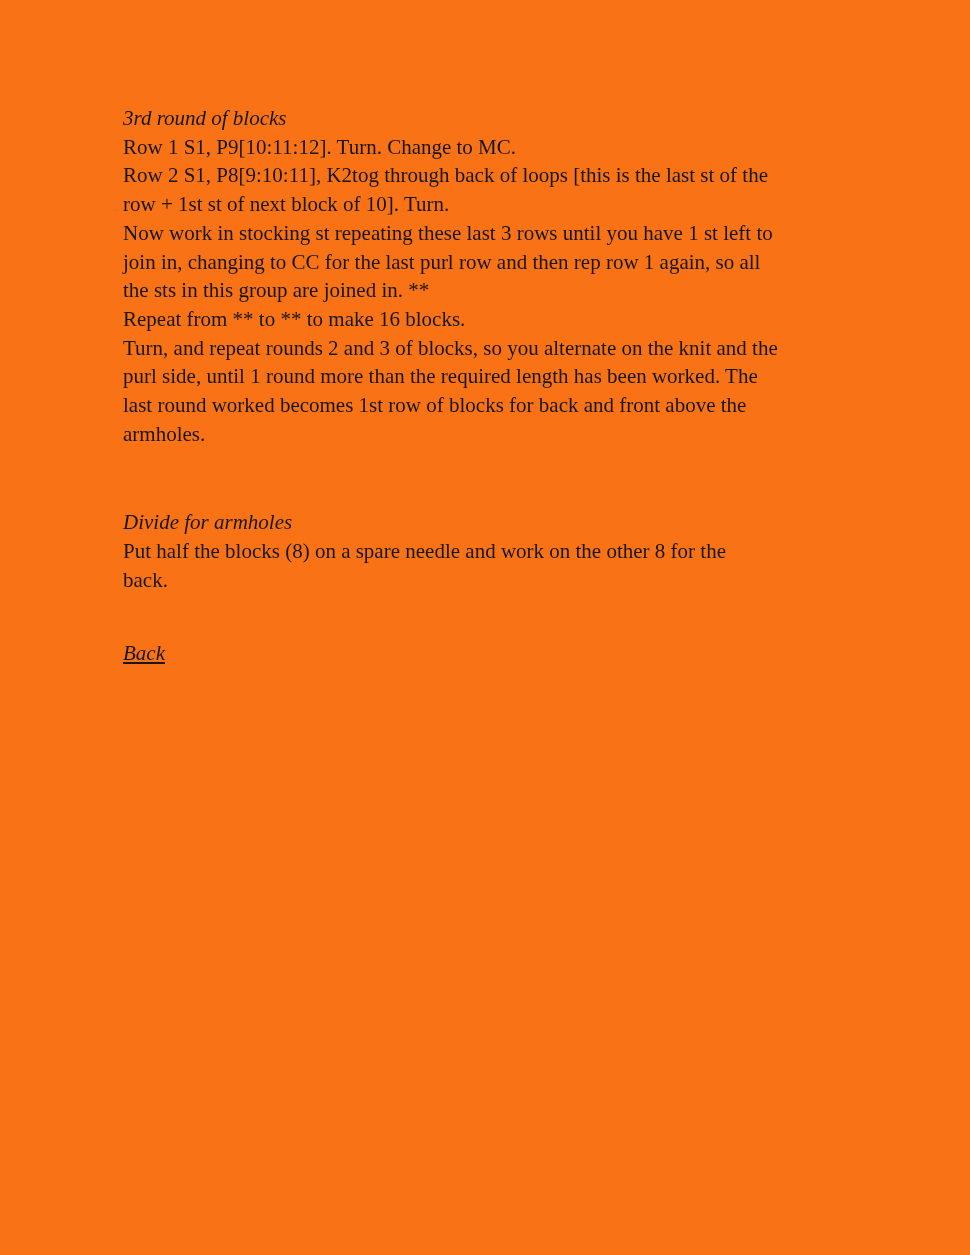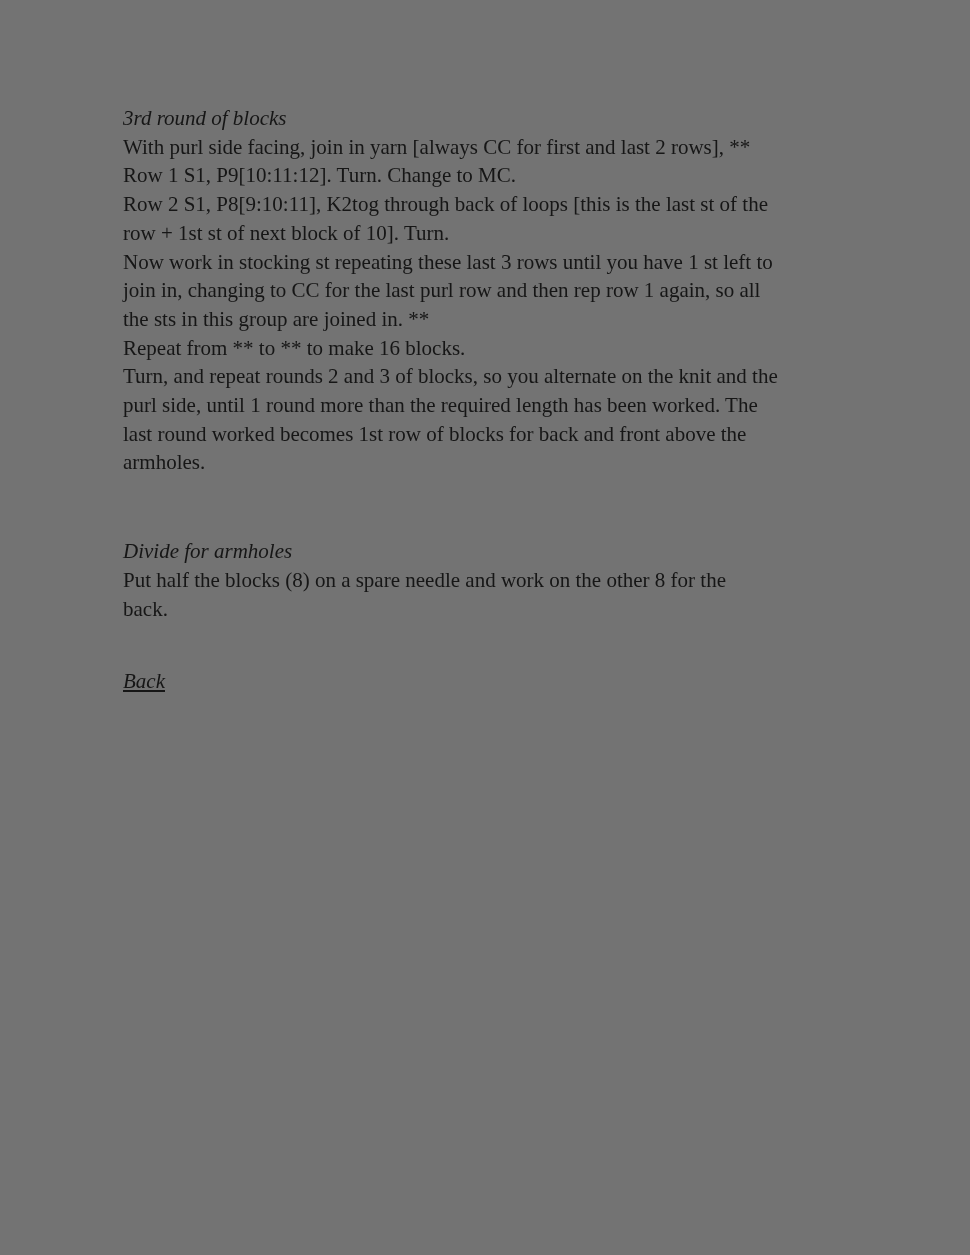--- a/index.html
+++ b/index.html
@@ -4,21 +4,21 @@
 <style>
   html, body {
     margin: 0;
     padding: 0;
     background: #ffffff;
   }
   .page {
     position: relative;
     width: 970px;
     height: 1255px;
-    background: #737373;
+    background: #f97316;
     overflow: hidden;
   }
   .content {
     position: absolute;
     left: 123px;
     top: 104px;
     font-family: "Liberation Serif", "DejaVu Serif", serif;
     font-size: 21px;
     line-height: 28.7px;
     color: #161616;
@@ -36,21 +36,20 @@
   .sec3 { margin-top: 44px; text-decoration: underline; }
 </style>
 </head>
 <body>
 
 <div class="page">
   <div class="content">
 
     <section>
       <div class="line heading">3rd round of blocks</div>
-      <div class="line">With purl side facing, join in yarn [always CC for first and last 2 rows], **</div>
       <div class="line"><span class="b">Row 1</span><span> S1, P9[10:11:12]. Turn. Change to MC.</span></div>
       <div class="line"><span class="b">Row 2</span><span> S1, P8[9:10:11], K2tog through back of loops [this is the last st of the</span></div>
       <div class="line">row + 1st st of next block of 10]. Turn.</div>
       <div class="line">Now work in stocking st repeating these last 3 rows until you have 1 st left to</div>
       <div class="line">join in, changing to CC for the last purl row and then rep row 1 again, so all</div>
       <div class="line">the sts in this group are joined in. **</div>
       <div class="line">Repeat from ** to ** to make 16 blocks.</div>
       <div class="line">Turn, and repeat rounds 2 and 3 of blocks, so you alternate on the knit and the</div>
       <div class="line">purl side, until 1 round more than the required length has been worked. The</div>
       <div class="line">last round worked becomes 1st row of blocks for back and front above the</div>

